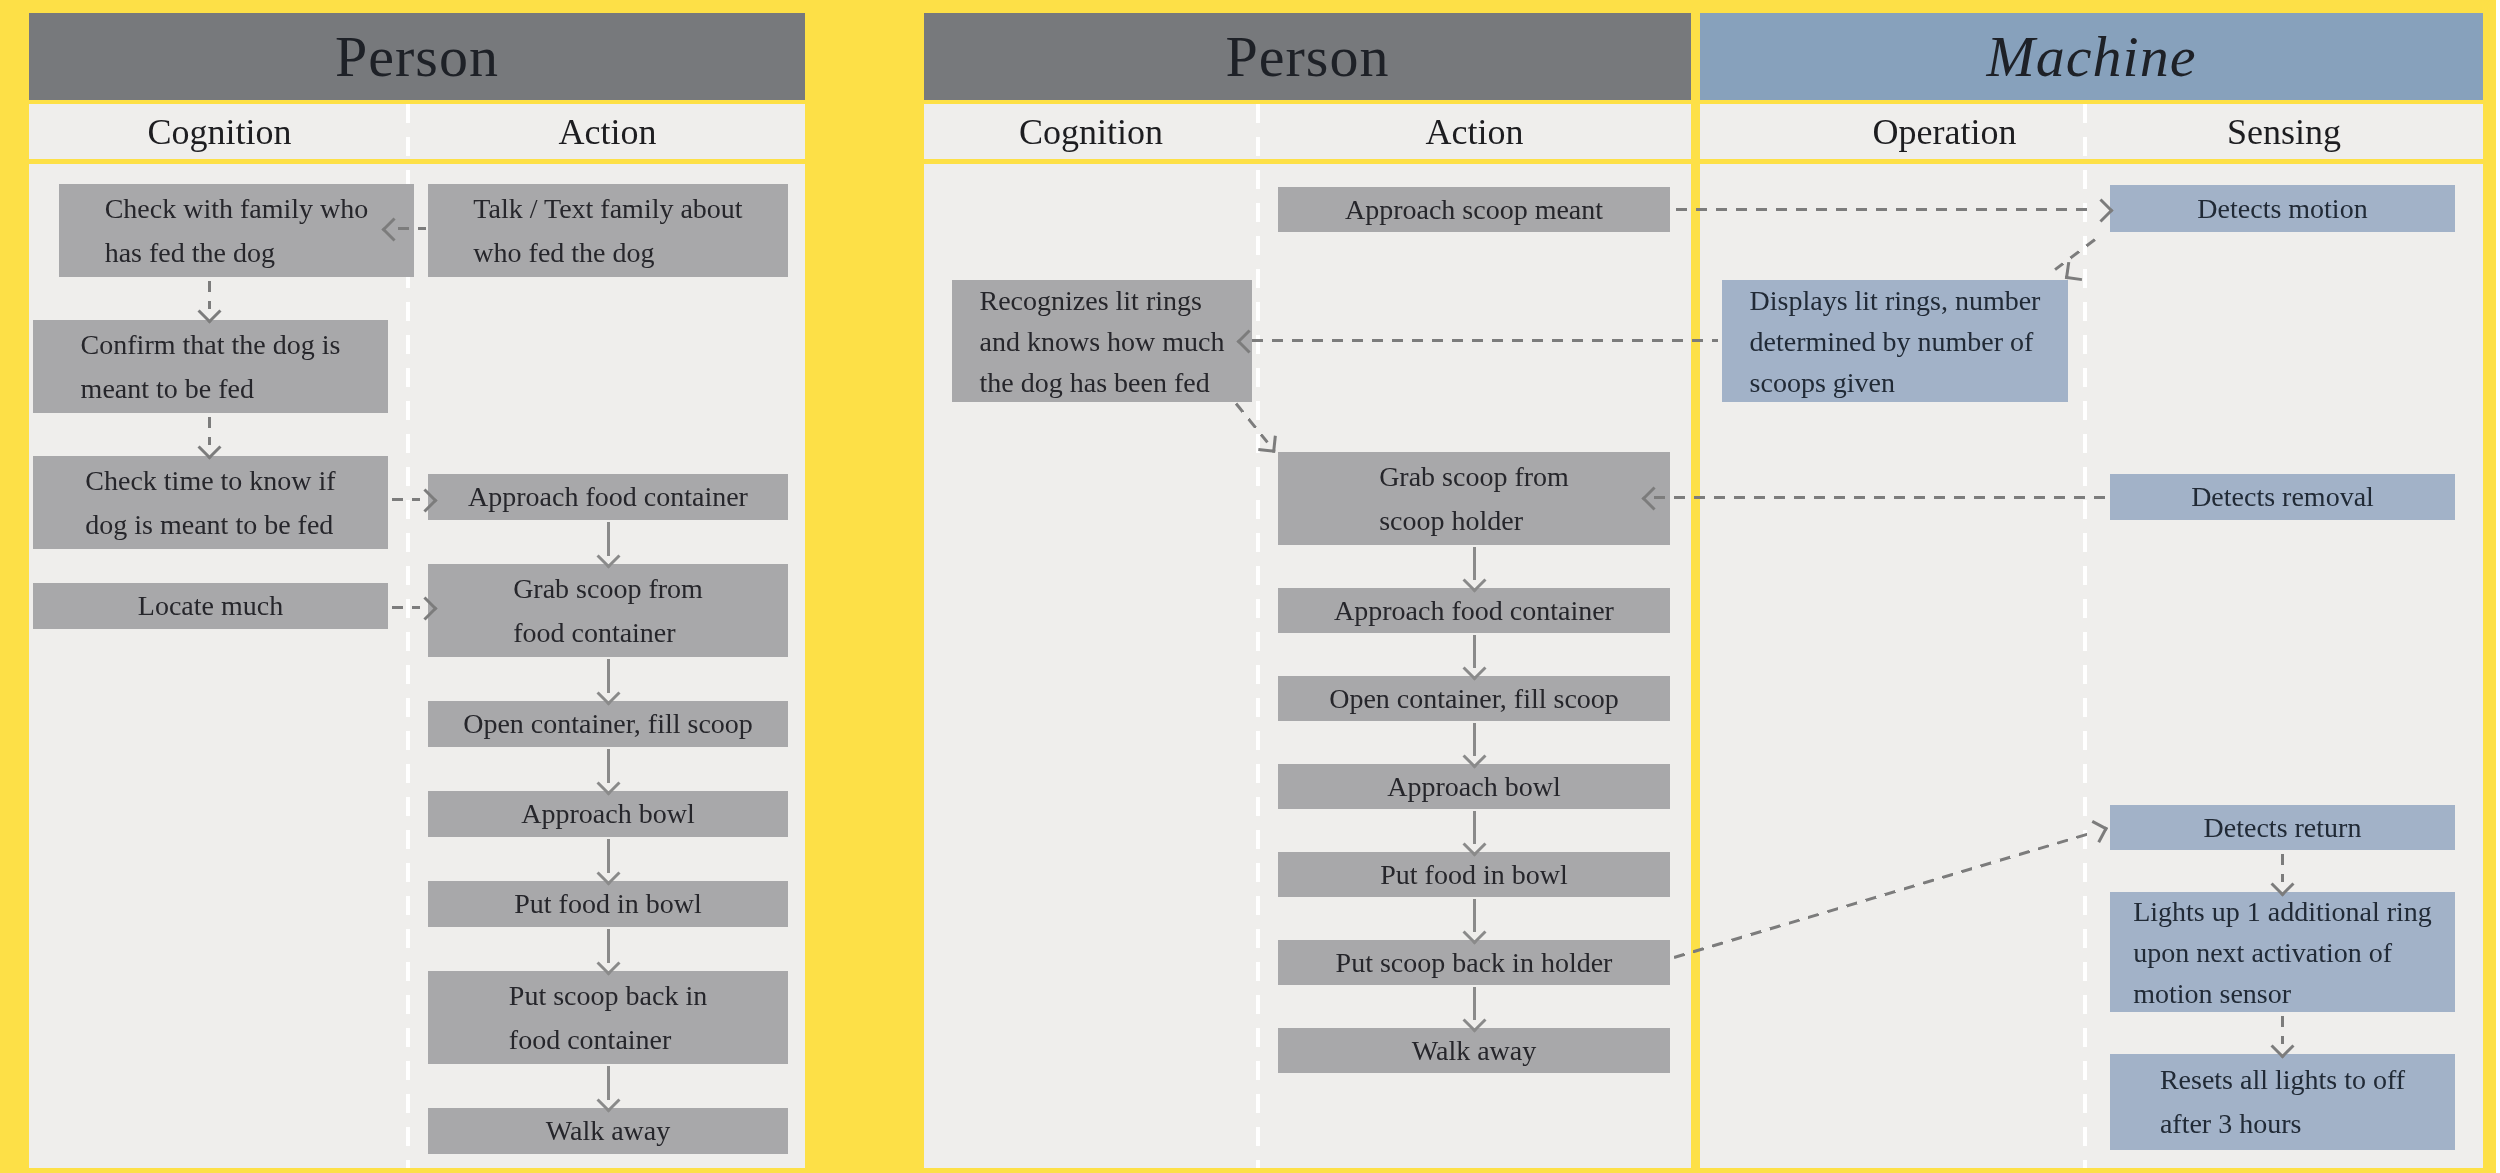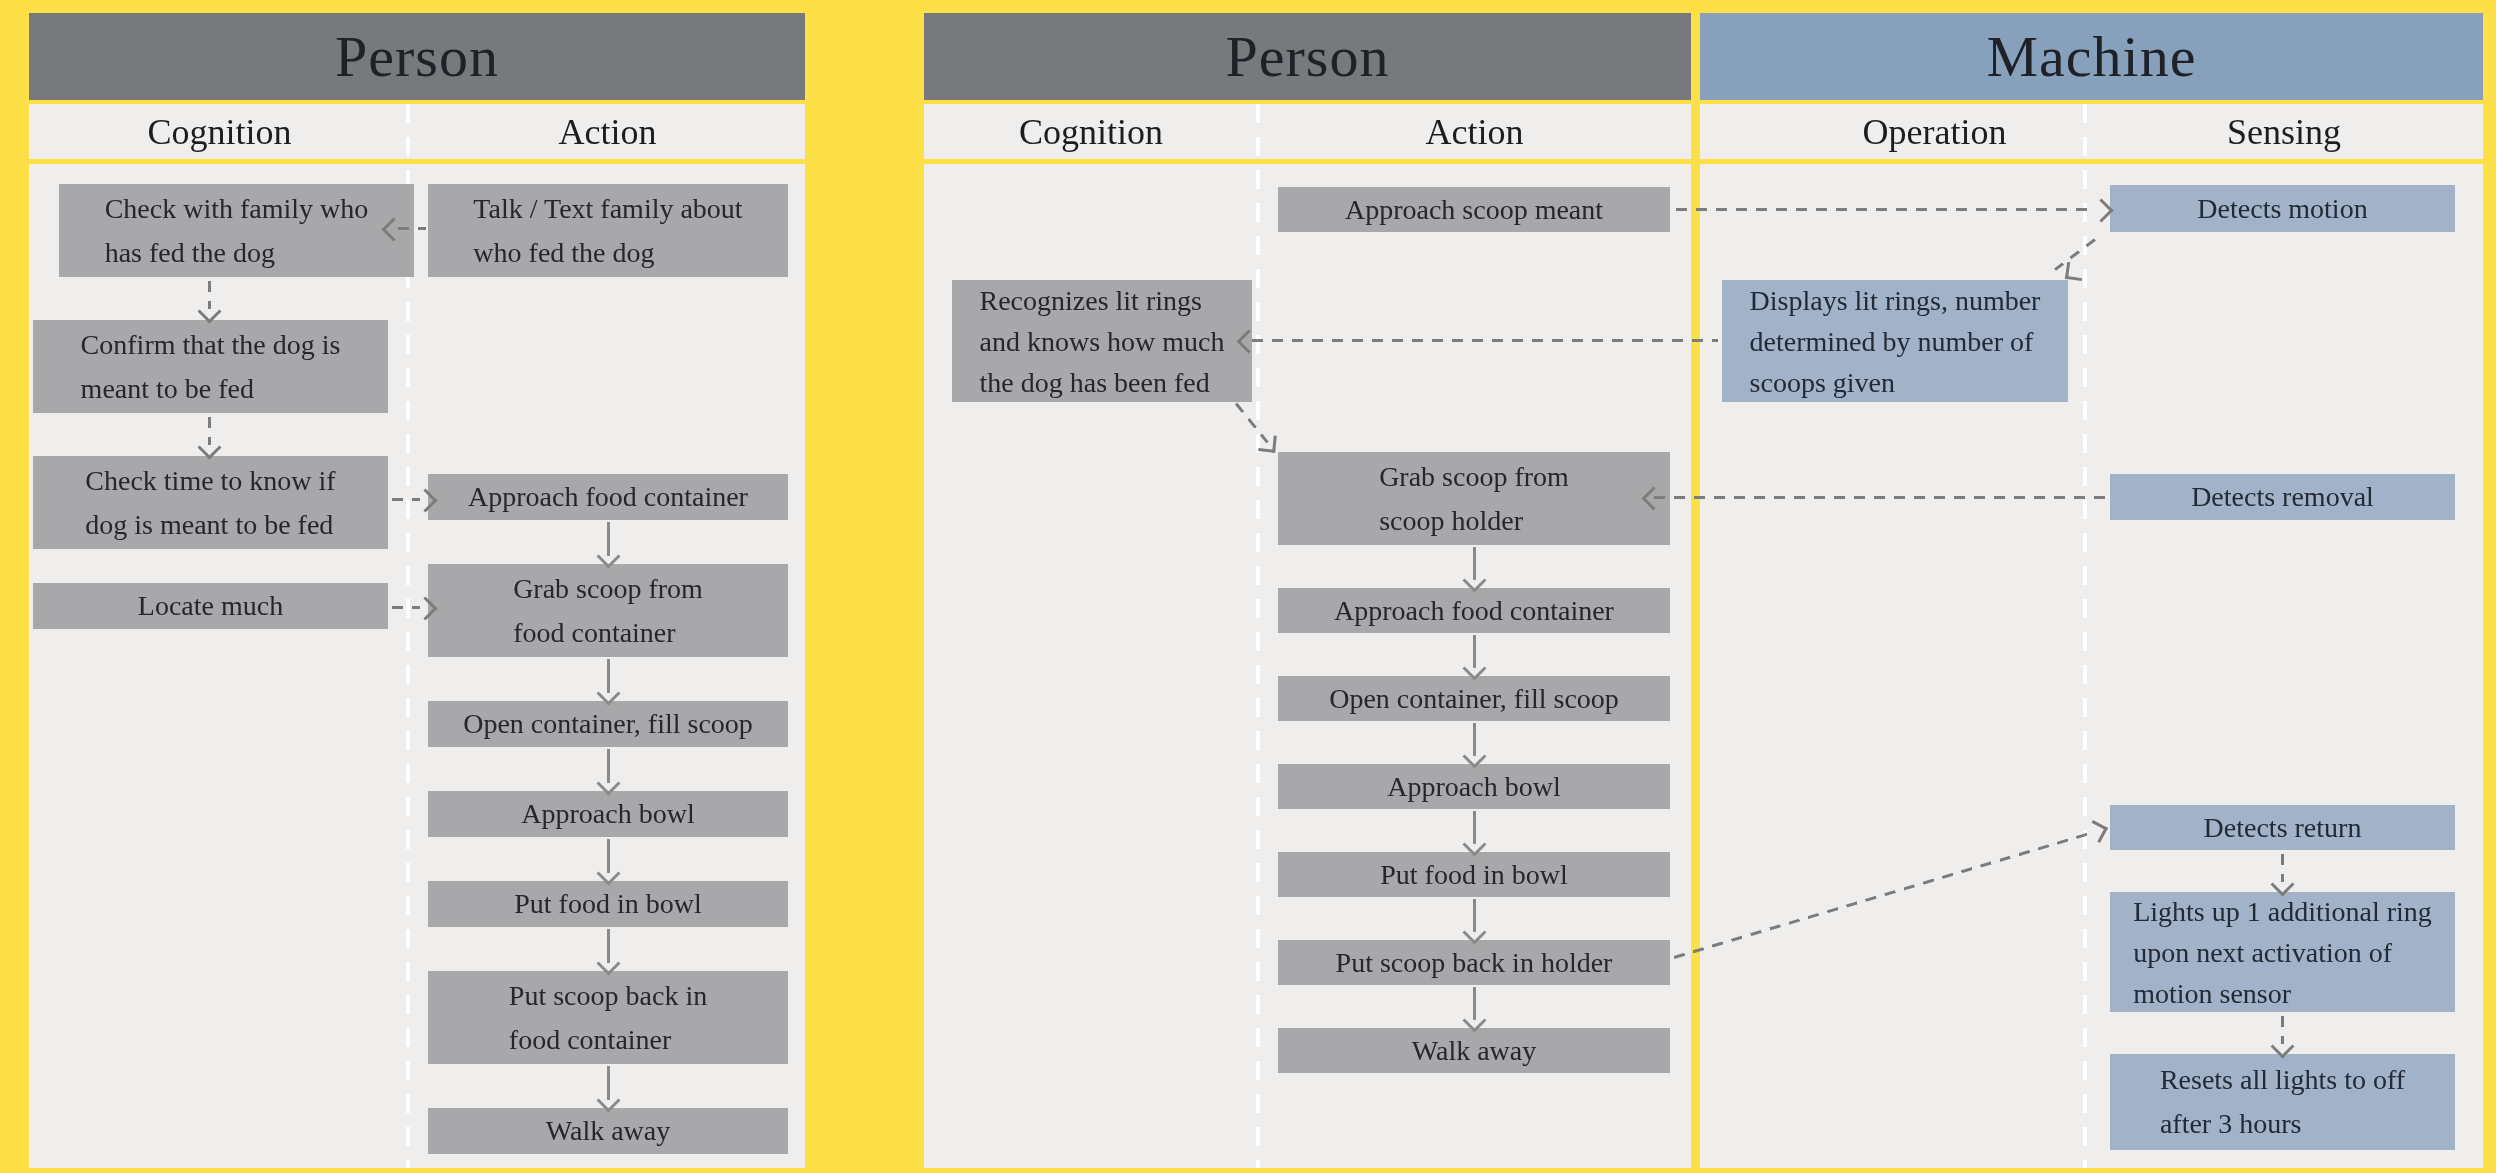--- a/index.html
+++ b/index.html
@@ -5,21 +5,21 @@
   html,body { margin:0; padding:0; background:#ffffff; }
   #canvas {
     position:relative; width:2496px; height:1173px; background:#fde047;
     font-family:"Liberation Serif","DejaVu Serif",serif; overflow:hidden;
   }
   .hdr {
     position:absolute; height:87px; display:flex; align-items:center; justify-content:center;
     font-size:58px; color:#1e2127; letter-spacing:1px;
   }
   .hdr.gray { background:#77797c; }
-  .hdr.blue { background:#87a1bc; }
+  .hdr.blue { background:#87a1bc;font-style:italic; }
   .lblrow { position:absolute; top:104px; height:55px; background:#efeeec; }
   .lblrow span {
     position:absolute; top:0; height:55px; display:flex; align-items:center; justify-content:center;
     font-size:36px; color:#1d1d20;
   }
   .bodyband { position:absolute; top:164px; height:1004px; background:#efeeec; }
   .divider {
     position:absolute; top:104px; height:1064px; width:4px;
     background:repeating-linear-gradient(180deg,#ffffff 0 19px, rgba(255,255,255,0) 19px 33px);
   }
@@ -107,21 +107,21 @@
   <div class="ch right" style="left:417px; top:600px;"></div>
 
   <div class="hdr gray" style="left:924px; top:13px; width:767px;">Person</div>
   <div class="hdr blue" style="left:1700px; top:13px; width:783px;">Machine</div>
 
   <div class="lblrow" style="left:924px; width:767px;">
     <span style="left:0; width:334px;">Cognition</span>
     <span style="left:334px; width:433px;">Action</span>
   </div>
   <div class="lblrow" style="left:1700px; width:783px;">
-    <span style="left:2px; width:385px;padding-left:40px;">Operation</span>
+    <span style="left:12px; width:385px;padding-left:40px;">Operation</span>
     <span style="left:385px; width:398px;">Sensing</span>
   </div>
 
   <div class="bodyband" style="left:924px; width:767px;"></div>
   <div class="bodyband" style="left:1700px; width:783px;"></div>
   <div class="divider" style="left:1256px;"></div>
   <div class="divider" style="left:2083px;"></div>
 
   <div class="box gray ml l3" style="left:940px; top:280px; width:300px; height:122px;margin-left:12px;">Recognizes lit rings
 and knows how much

